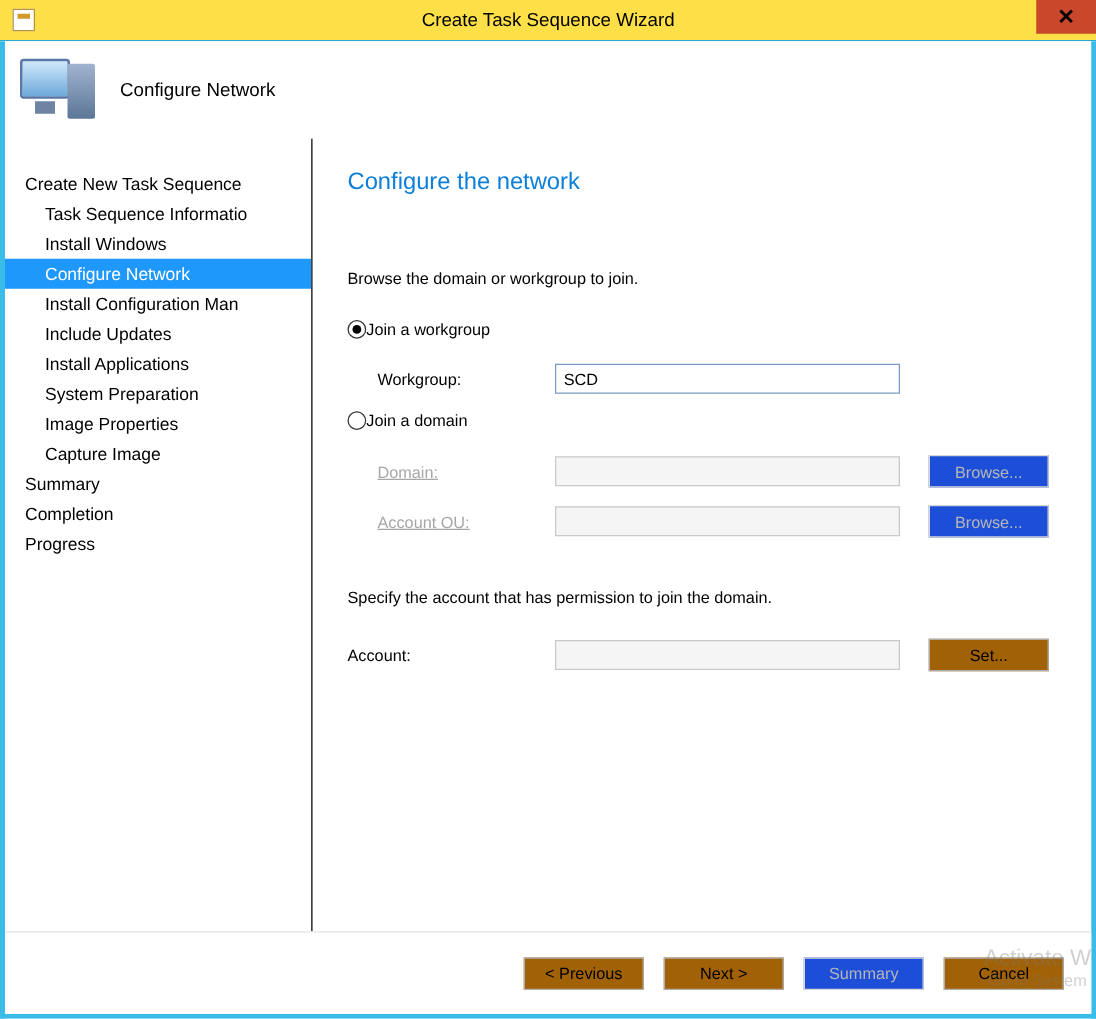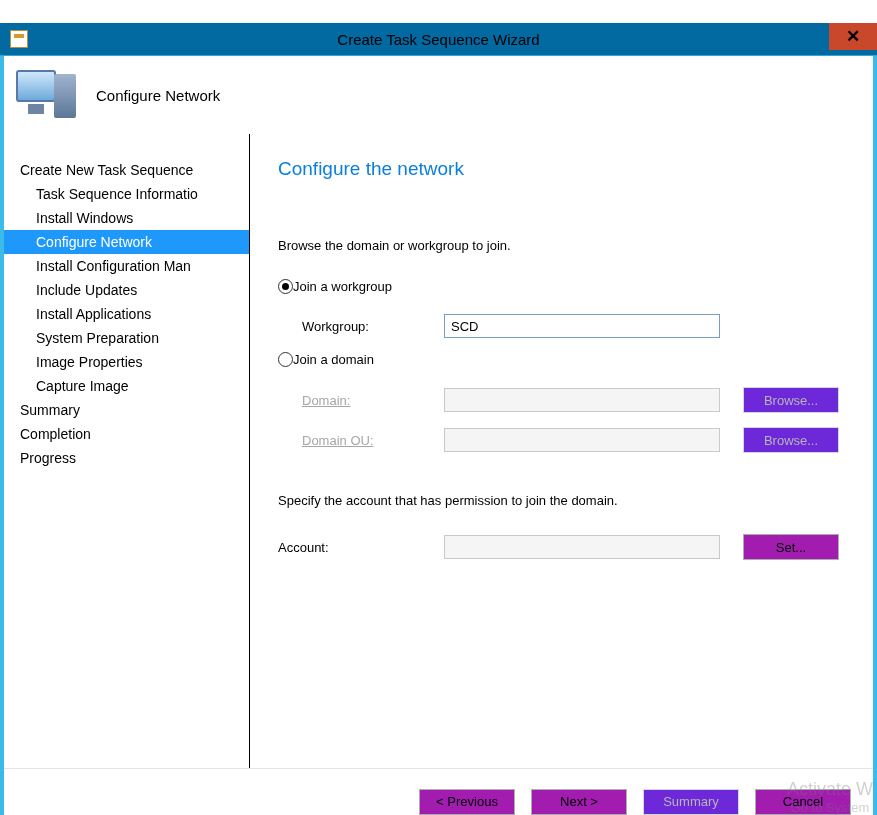--- a/index.html
+++ b/index.html
@@ -8,26 +8,25 @@
     font-family: "Segoe UI", Tahoma, sans-serif;
     font-size: 13px;
     background: #fff;
     width: 877px;
     height: 815px;
     overflow: hidden;
     position: relative;
   }
   .titlebar {
     height: 33px;
-    background: #0369a1;
+    background: #fde047;
     display: flex;
     align-items: center;
     position: relative;
     border-bottom: 1px solid #2aa9d6;
-    margin-top: 23px;
   }
   .titlebar .app-icon {
     width: 18px; height: 18px;
     margin-left: 10px;
     background: #fff;
     border: 1px solid #b88f3f;
     position: relative;
   }
   .titlebar .app-icon::after{
     content:"";
@@ -170,30 +169,30 @@
   }
   .txt.disabled {
     background: #f5f5f5;
     border-color: #c9c9c9;
     color:#aaa;
   }
   .btn {
     height: 26px;
     padding: 0 14px;
     min-width: 96px;
-    background: #a21caf;
+    background: #a16207;
     border: 1px solid #adadad;
     font-size: 13px;
     cursor: pointer;
     font-family: inherit;
   }
   .btn.disabled {
     color: #b6b6b6;
     border-color: #d6d6d6;
-    background: #6d28d9;
+    background: #1d4ed8;
     cursor: default;
   }
   .browse-col {
     margin-left: auto;
     margin-right: 6px;
   }
   .spacer { height: 26px; }
   .footer {
     position: absolute;
     left: 0; right: 0; bottom: 0;
@@ -273,21 +272,21 @@
       <div class="radio-row" style="margin-top:14px">
         <div class="radio"></div>
         <span>Join a domain</span>
       </div>
       <div class="field-row">
         <span class="label disabled">Domain:</span>
         <input class="txt disabled" disabled="" value="" style="">
         <div class="browse-col"><button class="btn disabled" disabled="">Browse...</button></div>
       </div>
       <div class="field-row">
-        <span class="label disabled">Domain OU:</span>
+        <span class="label disabled">Account OU:</span>
         <input class="txt disabled" disabled="" value="" style="">
         <div class="browse-col"><button class="btn disabled" disabled="">Browse...</button></div>
       </div>
 
       <div class="spacer"></div>
       <div class="instruction">Specify the account that has permission to join the domain.</div>
       <div class="field-row" style="padding-left:0">
         <span class="label" style="width:166px">Account:</span>
         <input class="txt disabled" disabled="" value="" style="">
         <div class="browse-col"><button class="btn">Set...</button></div>

